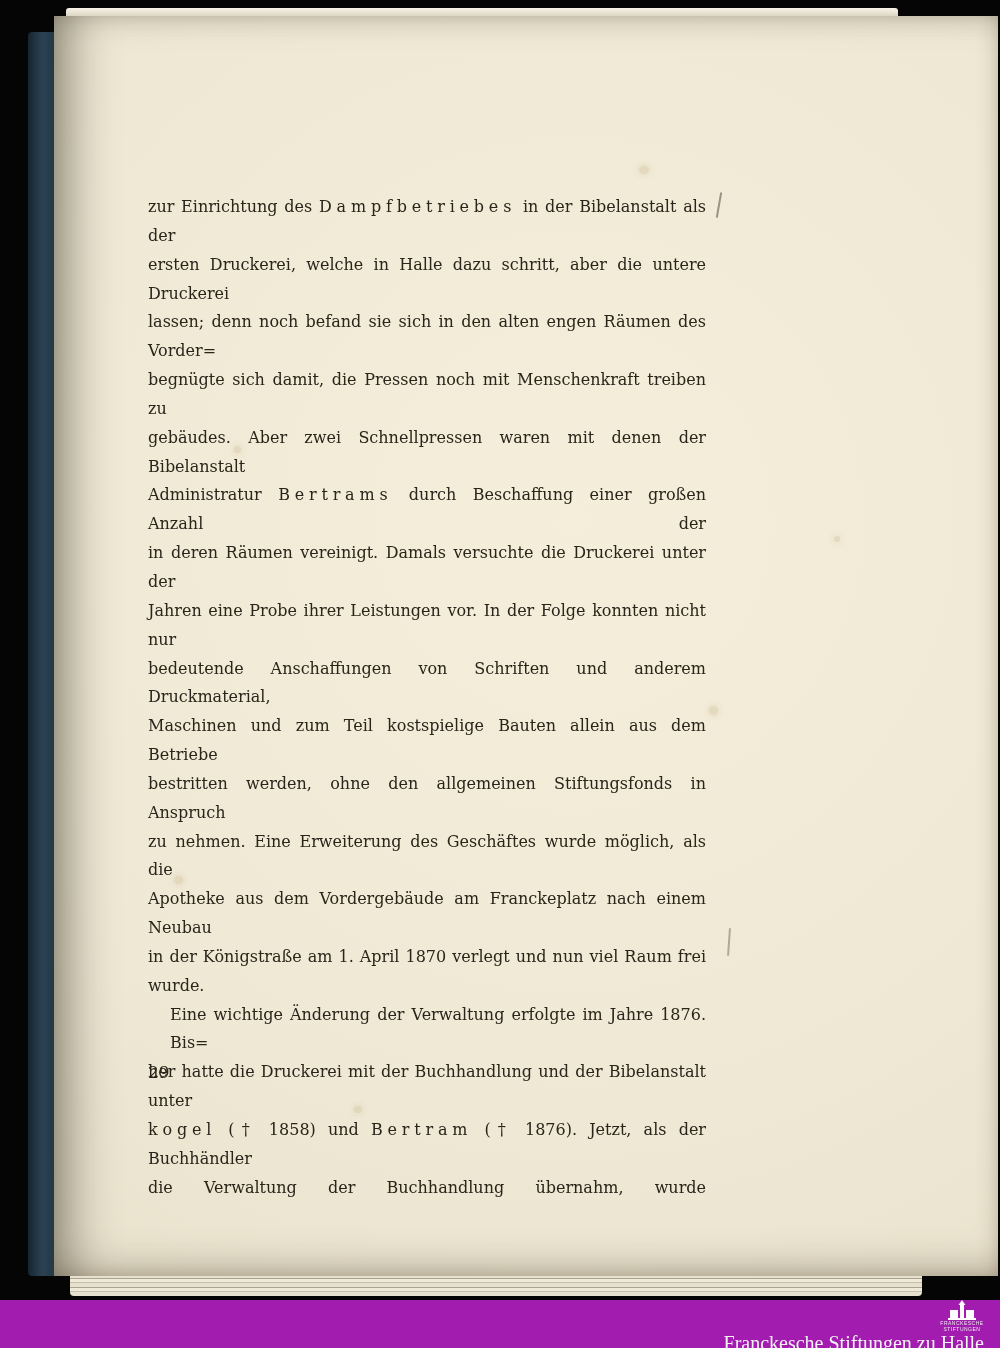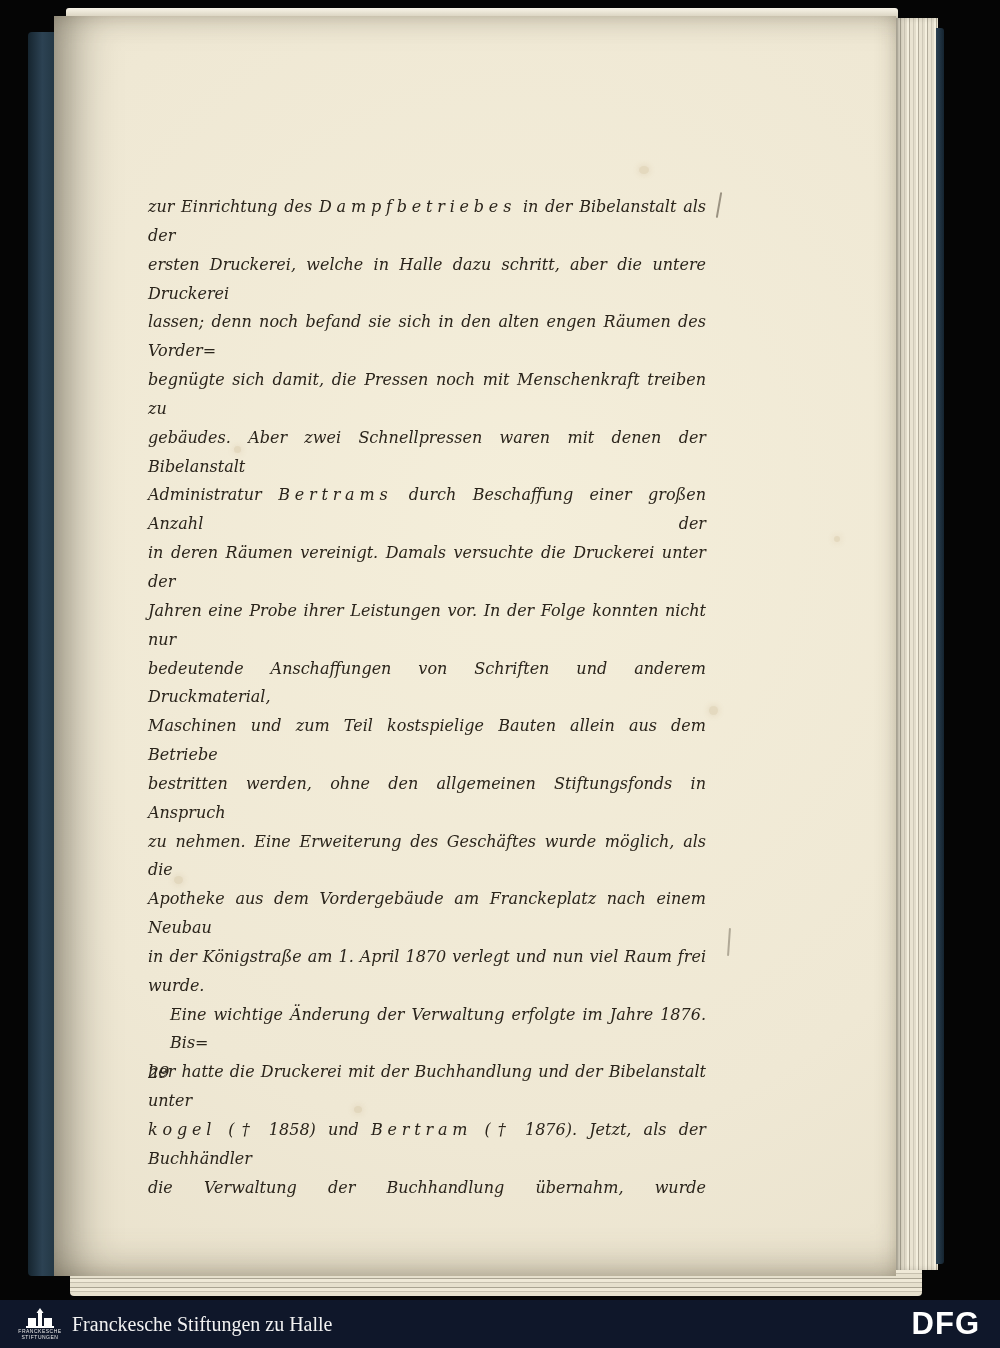--- a/index.html
+++ b/index.html
@@ -31,28 +31,27 @@
     position:absolute; left:870px; top:12px; width:42px; height:1252px;
     background:repeating-linear-gradient(90deg,#e3ddcb 0 2px,#f4efde 2px 4px,#b2ac9b 4px 5px,#e9e3d1 5px 8px,#cfc9b8 8px 9px);
     box-shadow:inset 6px 0 8px -4px rgba(40,35,25,.5);
   }
   .cover-right {
     position:absolute; left:910px; top:22px; width:8px; height:1236px;
     background:linear-gradient(90deg,#2b4152,#152430);
     border-radius:0 3px 3px 0;
   }
   .page {
-    position:absolute; left:28px; top:10px; width:842px; height:1260px;
+    position:absolute; left:28px; top:10px; width:944px; height:1260px;
     background:radial-gradient(120% 90% at 55% 40%, #f4eeda 0%, #efe8d4 55%, #e5ddc7 100%);
     box-shadow:
       inset 36px 0 48px -22px rgba(46,42,30,.5),
       inset -8px 0 20px -10px rgba(100,90,70,.35),
       inset 0 -26px 44px -26px rgba(110,100,75,.45),
       inset 0 18px 30px -22px rgba(120,110,85,.3);
-    font-style: italic;
   }
   .spot { position:absolute; border-radius:50%; background:rgba(150,110,50,.14); box-shadow:0 0 7px rgba(150,110,50,.18); }
   .s1 { left:585px; top:150px; width:10px; height:8px; }
   .s2 { left:180px; top:430px; width:7px;  height:7px; }
   .s3 { left:655px; top:690px; width:9px;  height:9px; }
   .s4 { left:300px; top:1090px; width:8px; height:7px; }
   .s5 { left:780px; top:520px; width:6px;  height:6px; }
   .s6 { left:120px; top:860px; width:9px;  height:8px; }
 
   .scan-mark { position:absolute; width:2px; background:rgba(70,60,45,.5); border-radius:2px; }
@@ -70,23 +69,24 @@
   .line.indent { padding-left:22px; }
   .sp { letter-spacing:0.3em; }
 
   .page-num {
     position:absolute; left:94px; top:1046px; width:558px;
     text-align:left; font-size:17px; color:#2a241b;
   }
 
   .footer {
     position:absolute; left:0; top:1300px; width:1000px; height:48px;
-    background:#0f172a;
-    display:flex; align-items:center;
+    background:#a21caf;
+    display:flex; align-items:flex-end;
     padding:0 16px 0 18px;
+    flex-direction:column;
   }
   .logo { display:flex; flex-direction:column; align-items:center; width:44px; cursor:pointer; }
   .logo-text { margin-top:1px; text-align:center; color:#e9e9e9;
     font-family:"Liberation Sans", sans-serif; font-size:5px; letter-spacing:.5px; line-height:5.5px; }
   .footer-title {
     margin-left:10px; color:#f2f2f2;
     font-family:"Liberation Serif", serif; font-size:20px;
   }
   .dfg {
     margin-left:auto; padding-right:4px;

